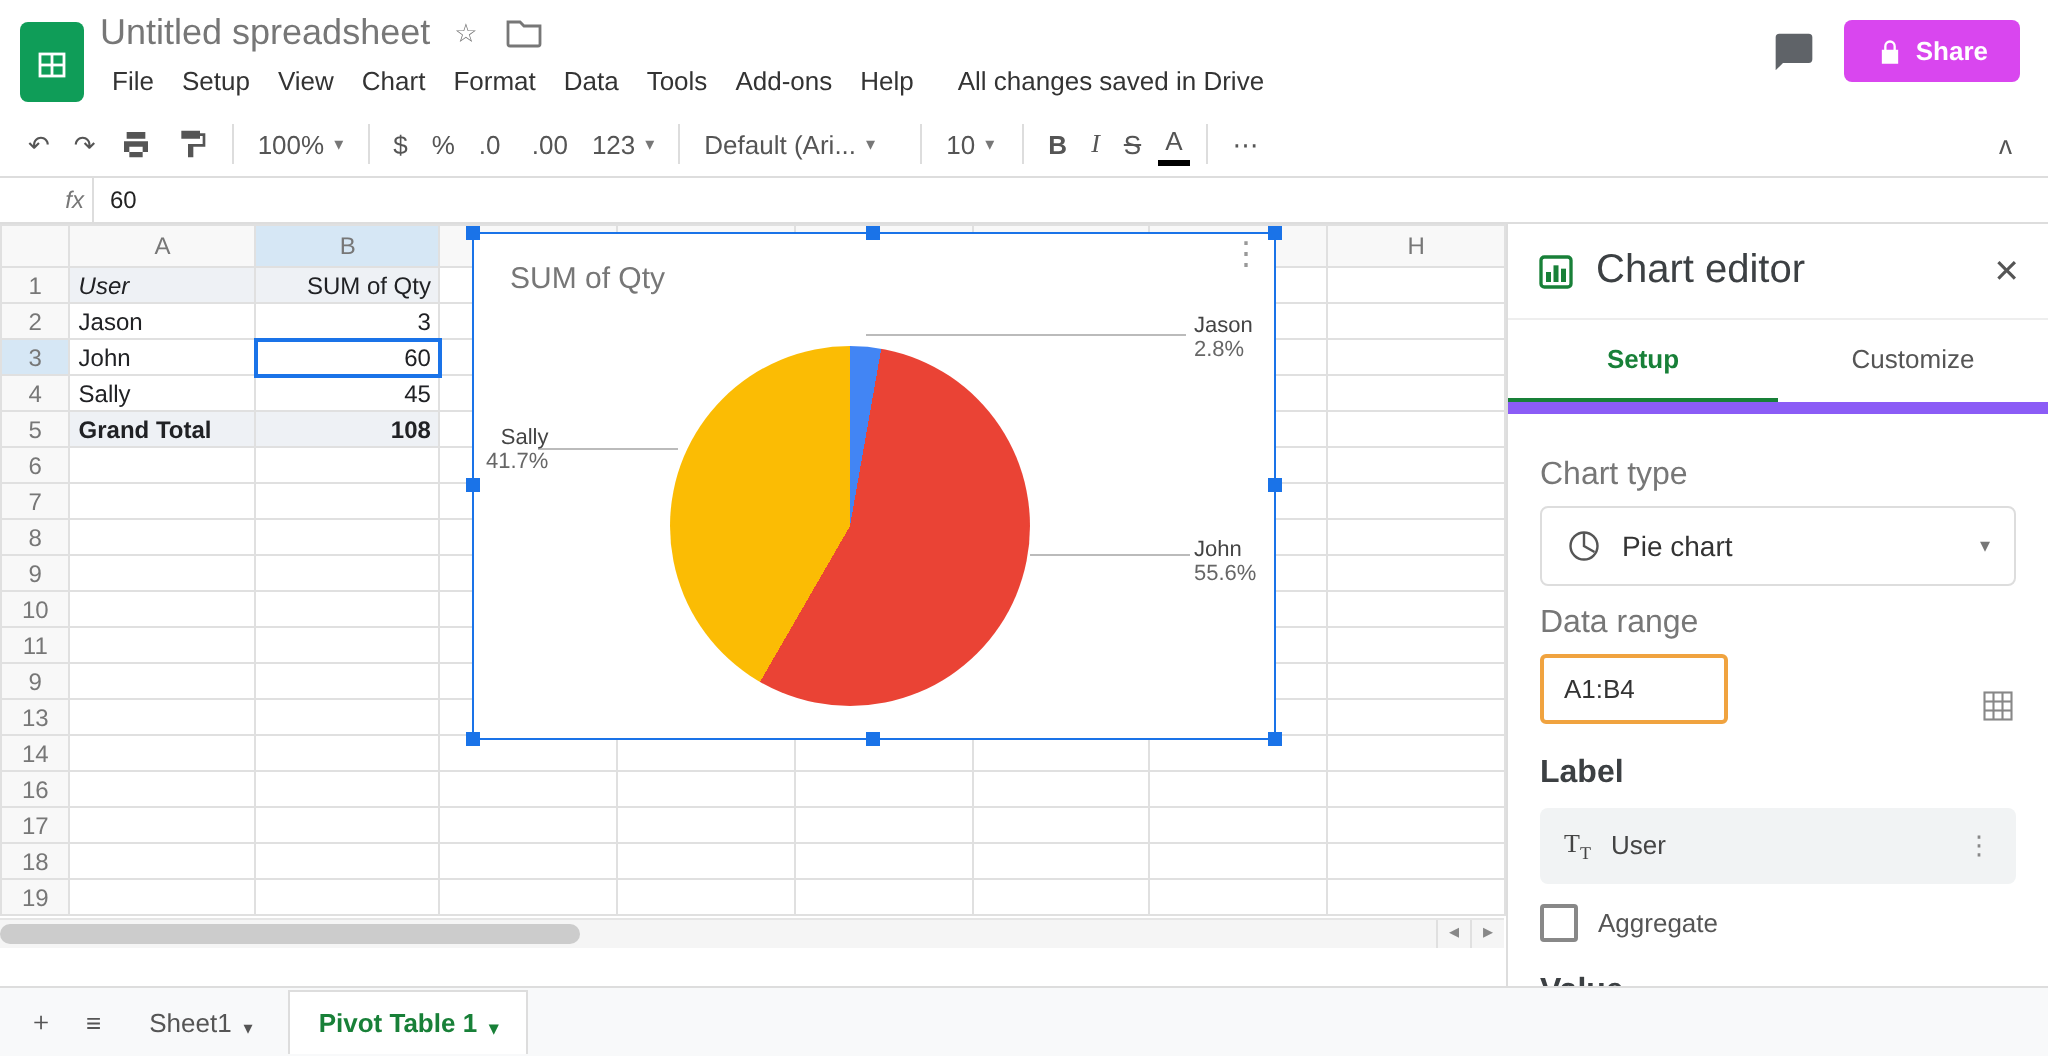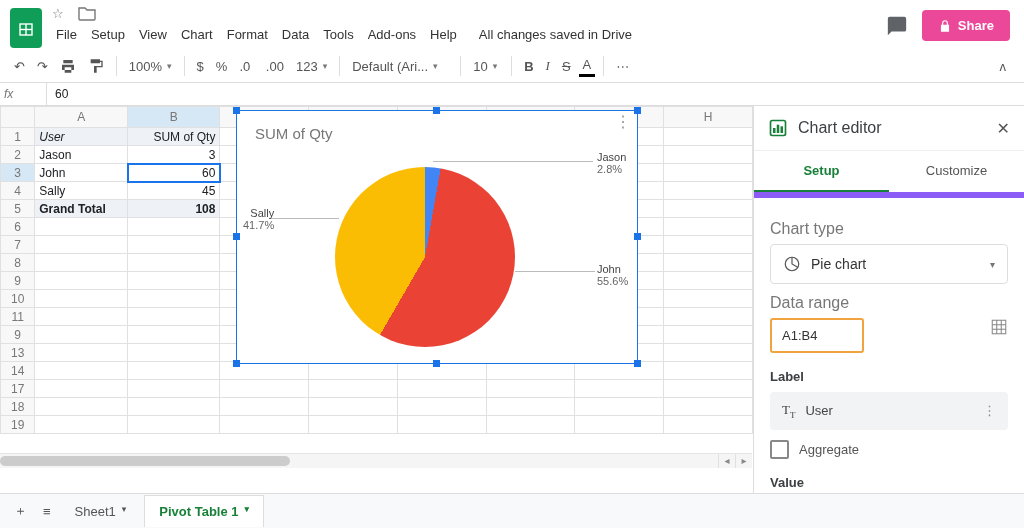--- a/index.html
+++ b/index.html
@@ -5,29 +5,29 @@
 html,body{margin:0;padding:0;font-family:Arial,sans-serif;background:#fff;color:#202124;font-size:13px;-webkit-font-smoothing:antialiased;overflow:hidden;width:1024px;height:528px}
 .titlebar{display:flex;align-items:center;padding:6px 10px 0 10px;gap:8px}
 .app-logo{width:32px;height:40px;background:#0f9d58;border-radius:4px;display:flex;align-items:center;justify-content:center;color:#fff;flex-shrink:0}
 .doc-title{color:#777;font-size:18px}
 .star-ic,.folder-ic{color:#777;cursor:pointer;padding:0 2px}
 .menubar{display:flex;gap:2px;padding:0 8px 4px 56px;border-bottom:1px solid #ddd;font-size:13px;align-items:center}
 .menubar span{padding:4px 6px;cursor:pointer;color:#333}
 .saved{color:#888;margin-left:8px}
 .top-right{position:absolute;top:10px;right:14px;display:flex;gap:14px;align-items:center}
 .comment-ic{width:22px;height:22px;color:#5f6368}
-.share-btn{background:#ec4899;color:#fff;font-weight:600;font-size:13px;padding:8px 16px;border-radius:4px;display:flex;align-items:center;gap:6px;cursor:pointer}
+.share-btn{background:#d946ef;color:#fff;font-weight:600;font-size:13px;padding:8px 16px;border-radius:4px;display:flex;align-items:center;gap:6px;cursor:pointer}
 .toolbar{display:flex;align-items:center;gap:4px;padding:4px 10px;border-bottom:1px solid #ddd;font-size:13px;color:#555}
 .tool{padding:4px;cursor:pointer;display:flex;align-items:center;gap:2px}
 .tsep{width:1px;height:20px;background:#ddd;margin:0 4px}
 .tdrop::after{content:"▾";font-size:9px;margin-left:3px;color:#777}
 .toolbar .spacer{flex:1}
 .side-collapse{color:#555;padding:4px 8px}
 .fxbar{display:flex;align-items:center;border-bottom:1px solid #ddd;font-size:12px;color:#777}
-.fx{width:38px;text-align:left;font-style:italic;border-right:1px solid #ddd;padding:4px}
+.fx{width:38px;text-align:right;font-style:italic;border-right:1px solid #ddd;padding:4px}
 .fxval{padding:4px 8px;color:#222}
 .workspace{display:flex;height:calc(528px - 132px)}
 .sheet{flex:1;position:relative;overflow:hidden}
 .grid{border-collapse:collapse;table-layout:fixed}
 .grid th,.grid td{border:1px solid #e0e0e0;height:17px;font-size:12px;padding:0 4px;text-align:left;white-space:nowrap}
 .grid thead th{background:#f8f8f8;color:#777;font-weight:normal;text-align:center;height:20px}
 .grid .rownum{background:#f8f8f8;width:28px;text-align:center;color:#777}
 .grid .corner{background:#f8f8f8;width:28px}
 .grid .colA{width:88px}.grid .colB{width:88px}.grid .colW{width:96px}
 .hdr-sel{background:#d6e7f5!important}
@@ -46,41 +46,41 @@
 .chart-title{position:absolute;top:14px;left:18px;color:#777;font-size:15px}
 .pie{position:absolute;top:56px;left:98px;width:180px;height:180px;border-radius:50%;
 background:conic-gradient(#4285f4 0deg 10deg,#ea4335 10deg 210deg,#fbbc04 210deg 360deg)}
 .slice-lbl{position:absolute;font-size:11px;color:#666;text-align:left;line-height:12px}
 .lbl-line{position:absolute;height:1px;background:#bbb}
 .slice-lbl b{color:#444;font-weight:normal;display:block}
 
 .editor{width:270px;border-left:1px solid #ddd;display:flex;flex-direction:column;font-size:13px}
 .editor-hd{display:flex;align-items:center;gap:10px;padding:12px 14px;border-bottom:1px solid #eee}
 .editor-hd .ic{color:#188038}
-.editor-hd .ttl{font-size:16px;flex:1;color:#3c4043}
+.editor-hd .ttl{font-size:20px;flex:1;color:#3c4043}
 .editor-hd .close{color:#555;cursor:pointer;font-size:16px}
 .tabs{display:flex;border-bottom:6px solid #8b5cf6}
 .tab{flex:1;text-align:center;padding:12px 0;cursor:pointer;color:#555}
 .tab.active{color:#188038;font-weight:600;border-bottom:2px solid #188038}
 .panel{padding:12px 16px;overflow:auto;flex:1}
 .field-lbl{color:#777;font-size:16px;margin:10px 0 6px}
 .sel-box{border:1px solid #ddd;border-radius:4px;padding:10px 12px;display:flex;align-items:center;gap:10px;cursor:pointer;font-size:14px;color:#333}
 .sel-box .arrow{margin-left:auto;font-size:10px;color:#777}
-.range-row{display:flex;align-items:flex-start;gap:8px}
+.range-row{display:flex;align-items:flex-end;gap:8px}
 .range-input{border:2px solid #f0a33f;border-radius:3px;padding:8px 10px;font-size:13px;color:#333;width:70px}
 .range-grid{margin-left:auto;color:#888;cursor:pointer}
-.section-h{font-weight:bold;font-size:13px;margin:16px 0 8px;color:#3c4043}
+.section-h{font-weight:bold;font-size:16px;margin:16px 0 8px;color:#3c4043}
 .chip{background:#f1f3f4;border-radius:4px;padding:10px 12px;display:flex;align-items:center;gap:10px;font-size:13px;color:#444}
 .chip .dots{margin-left:auto;color:#888;cursor:pointer}
 .chk-row{display:flex;align-items:center;gap:10px;margin-top:10px;color:#555;font-size:13px}
 .chk{width:15px;height:15px;border:2px solid #888;border-radius:2px}
 
 .tabs-bar{position:absolute;bottom:0;left:0;right:0;height:34px;border-top:1px solid #ddd;background:#f8f9fa;display:flex;align-items:center;gap:4px;padding:0 8px;font-size:13px}
 .tabs-bar .tbtn{padding:6px 6px;color:#555;cursor:pointer}
-.sheet-tab{padding:8px 14px;cursor:pointer;color:#555;display:flex;align-items:flex-start;gap:6px}
+.sheet-tab{padding:8px 14px;cursor:pointer;color:#555;display:flex;align-items:flex-end;gap:6px}
 .sheet-tab.active{background:#fff;color:#188038;font-weight:600;border-top:1px solid #ddd;border-left:1px solid #ddd;border-right:1px solid #ddd}
 .hscroll{position:absolute;bottom:34px;left:0;width:752px;height:14px;background:#f5f5f5;border-top:1px solid #e5e5e5;display:flex}
 .hs-track{flex:1;position:relative}
 .hs-thumb{position:absolute;left:0;top:2px;height:10px;width:290px;background:#ccc;border-radius:5px}
 .hs-btn{width:16px;text-align:center;color:#888;font-size:10px;line-height:14px;border-left:1px solid #e0e0e0}
 svg{display:block}
 </style>
 </head>
 <body>
 
@@ -88,20 +88,21 @@
   <div class="app-logo">
     <svg width="18" height="22" viewBox="0 0 18 22">
         <rect x="0" y="0" width="18" height="22" fill="#0f9d58"></rect>
         <rect x="3" y="7" width="12" height="11" fill="none" stroke="#fff" stroke-width="1.4"></rect>
         <line x1="3" y1="12.5" x2="15" y2="12.5" stroke="#fff" stroke-width="1.4"></line>
         <line x1="9" y1="7" x2="9" y2="18" stroke="#fff" stroke-width="1.4"></line>
       </svg>
   </div>
   <div style="display:flex;flex-direction:column;gap:2px">
     <div style="display:flex;align-items:center;gap:10px">
+      <span class="doc-title">Untitled spreadsheet</span>
       <span class="star-ic">☆</span>
       <span class="folder-ic">
         <svg width="18" height="15" viewBox="0 0 18 15">
             <path d="M1 2h6l2 2h8v9a1 1 0 0 1-1 1H2a1 1 0 0 1-1-1z" fill="none" stroke="#777" stroke-width="1.4"></path>
           </svg>
       </span>
     </div>
     <div class="menubar" style="padding-left:0;border:none">
       <span>File</span>
       <span>Setup</span>
@@ -337,20 +338,31 @@
             <td></td>
             <td></td>
             <td></td>
             <td></td>
             <td></td>
             <td></td>
             <td></td>
             <td></td>
           </tr>
           <tr>
+            <td class="rownum">16</td>
+            <td></td>
+            <td></td>
+            <td></td>
+            <td></td>
+            <td></td>
+            <td></td>
+            <td></td>
+            <td></td>
+          </tr>
+          <tr>
             <td class="rownum">17</td>
             <td></td>
             <td></td>
             <td></td>
             <td></td>
             <td></td>
             <td></td>
             <td></td>
             <td></td>
           </tr>

